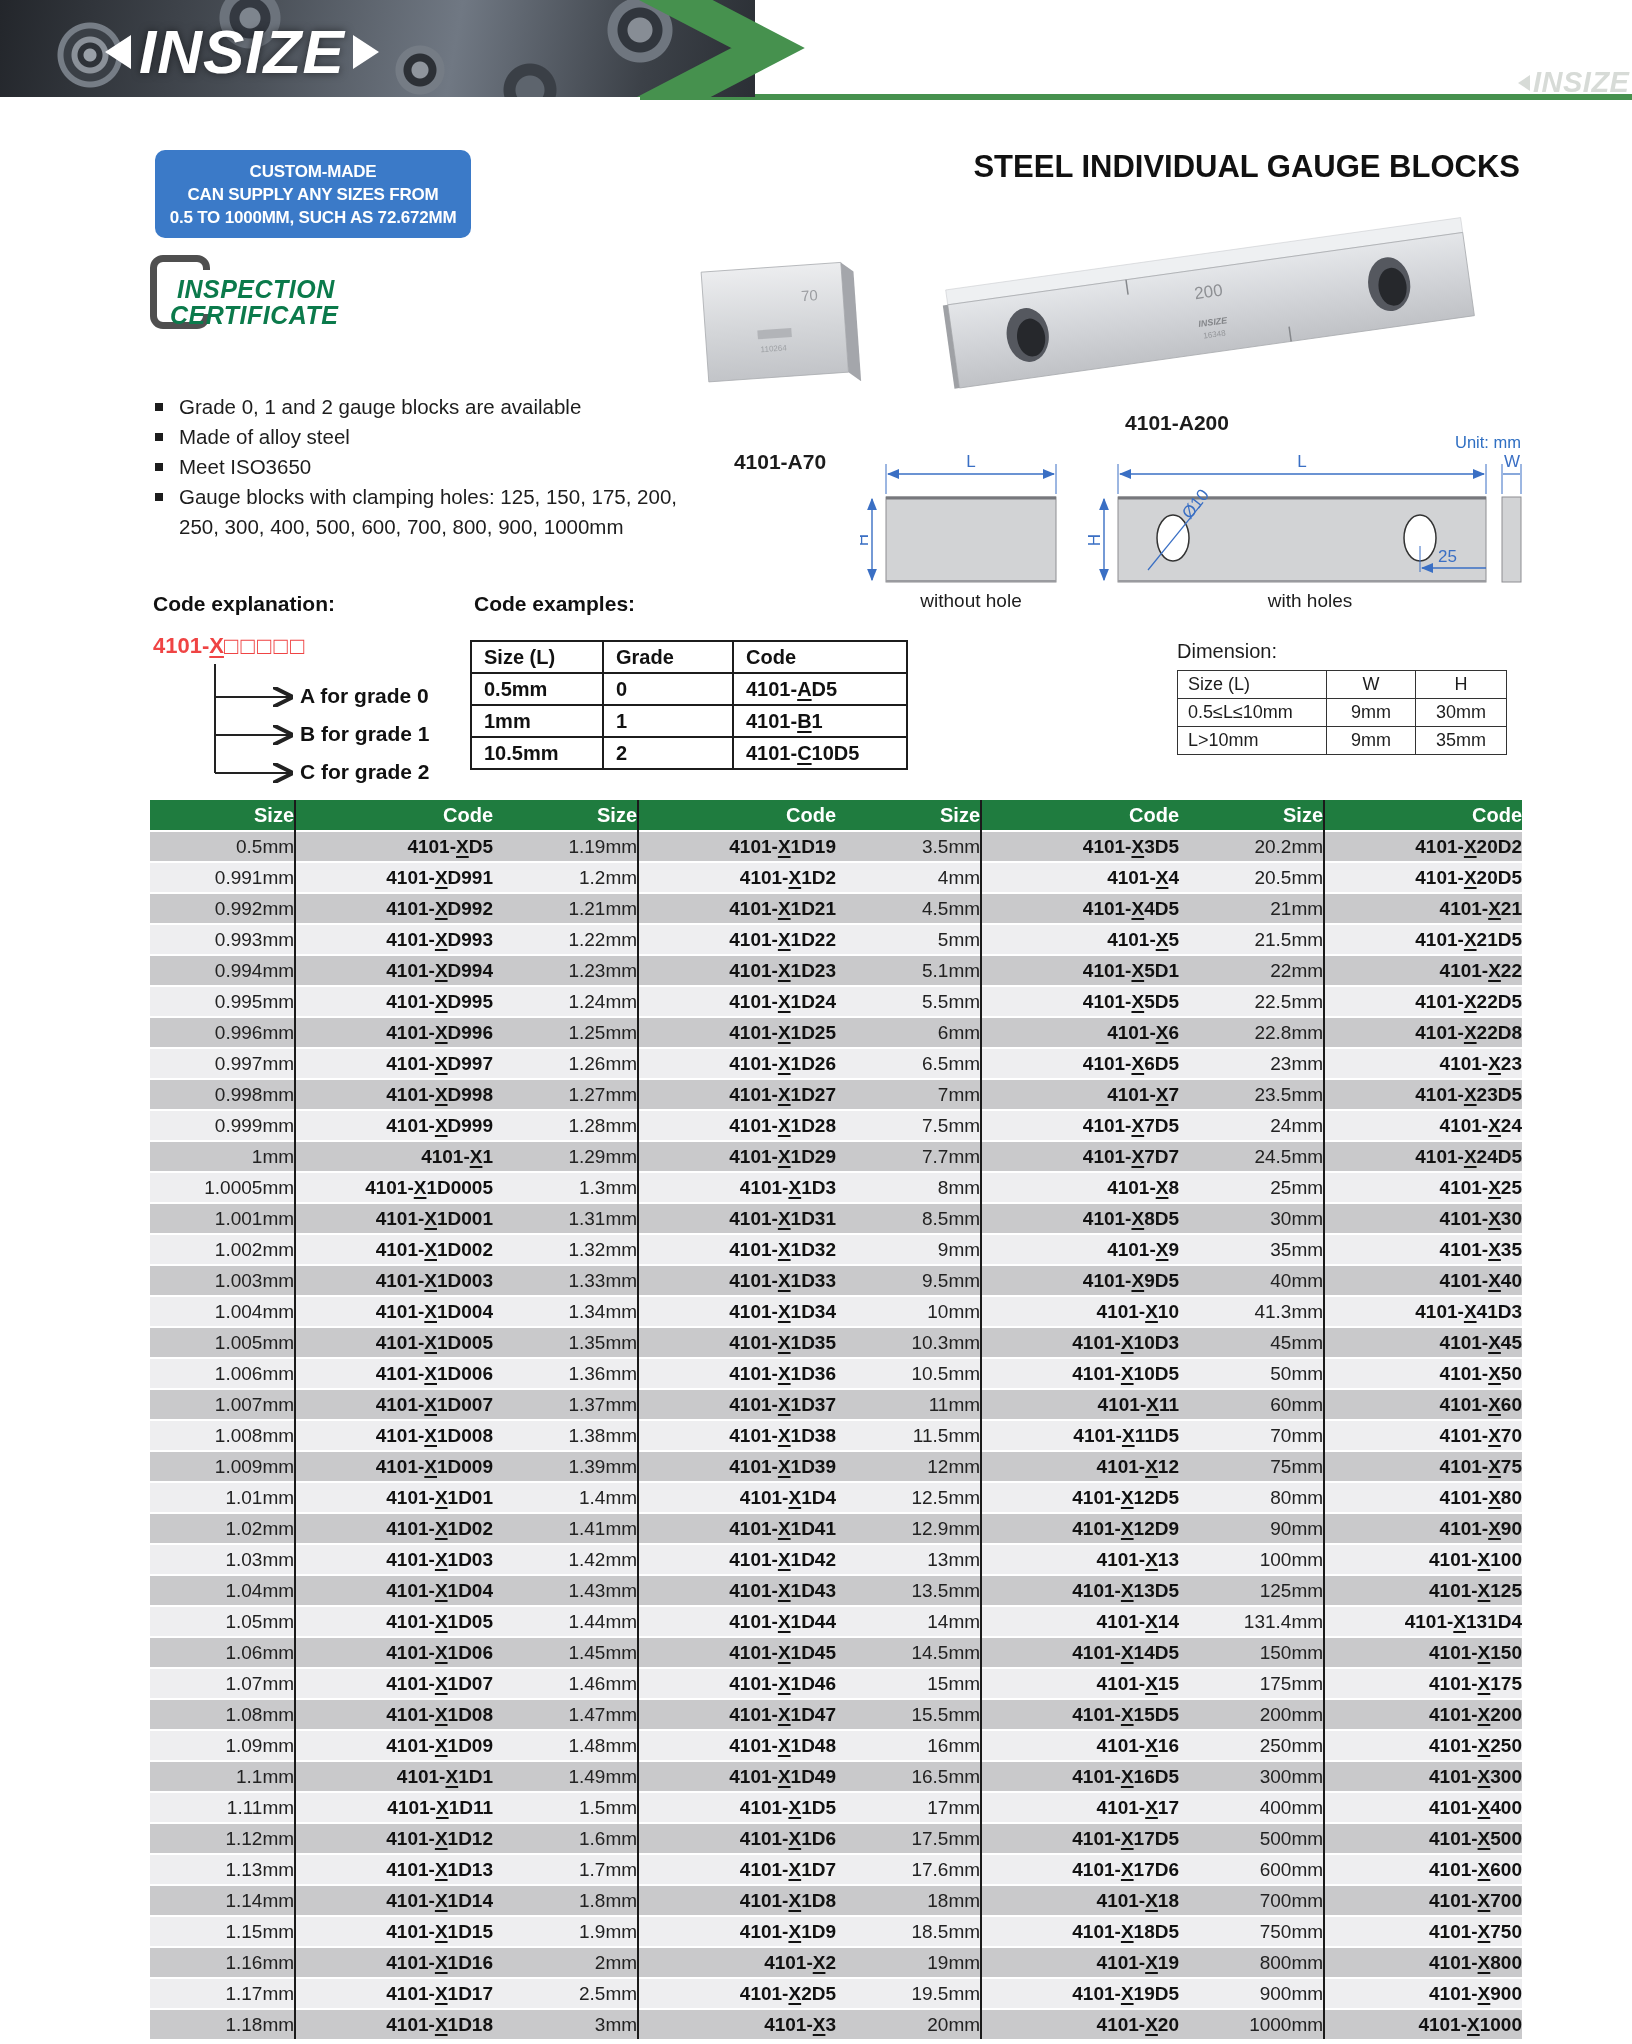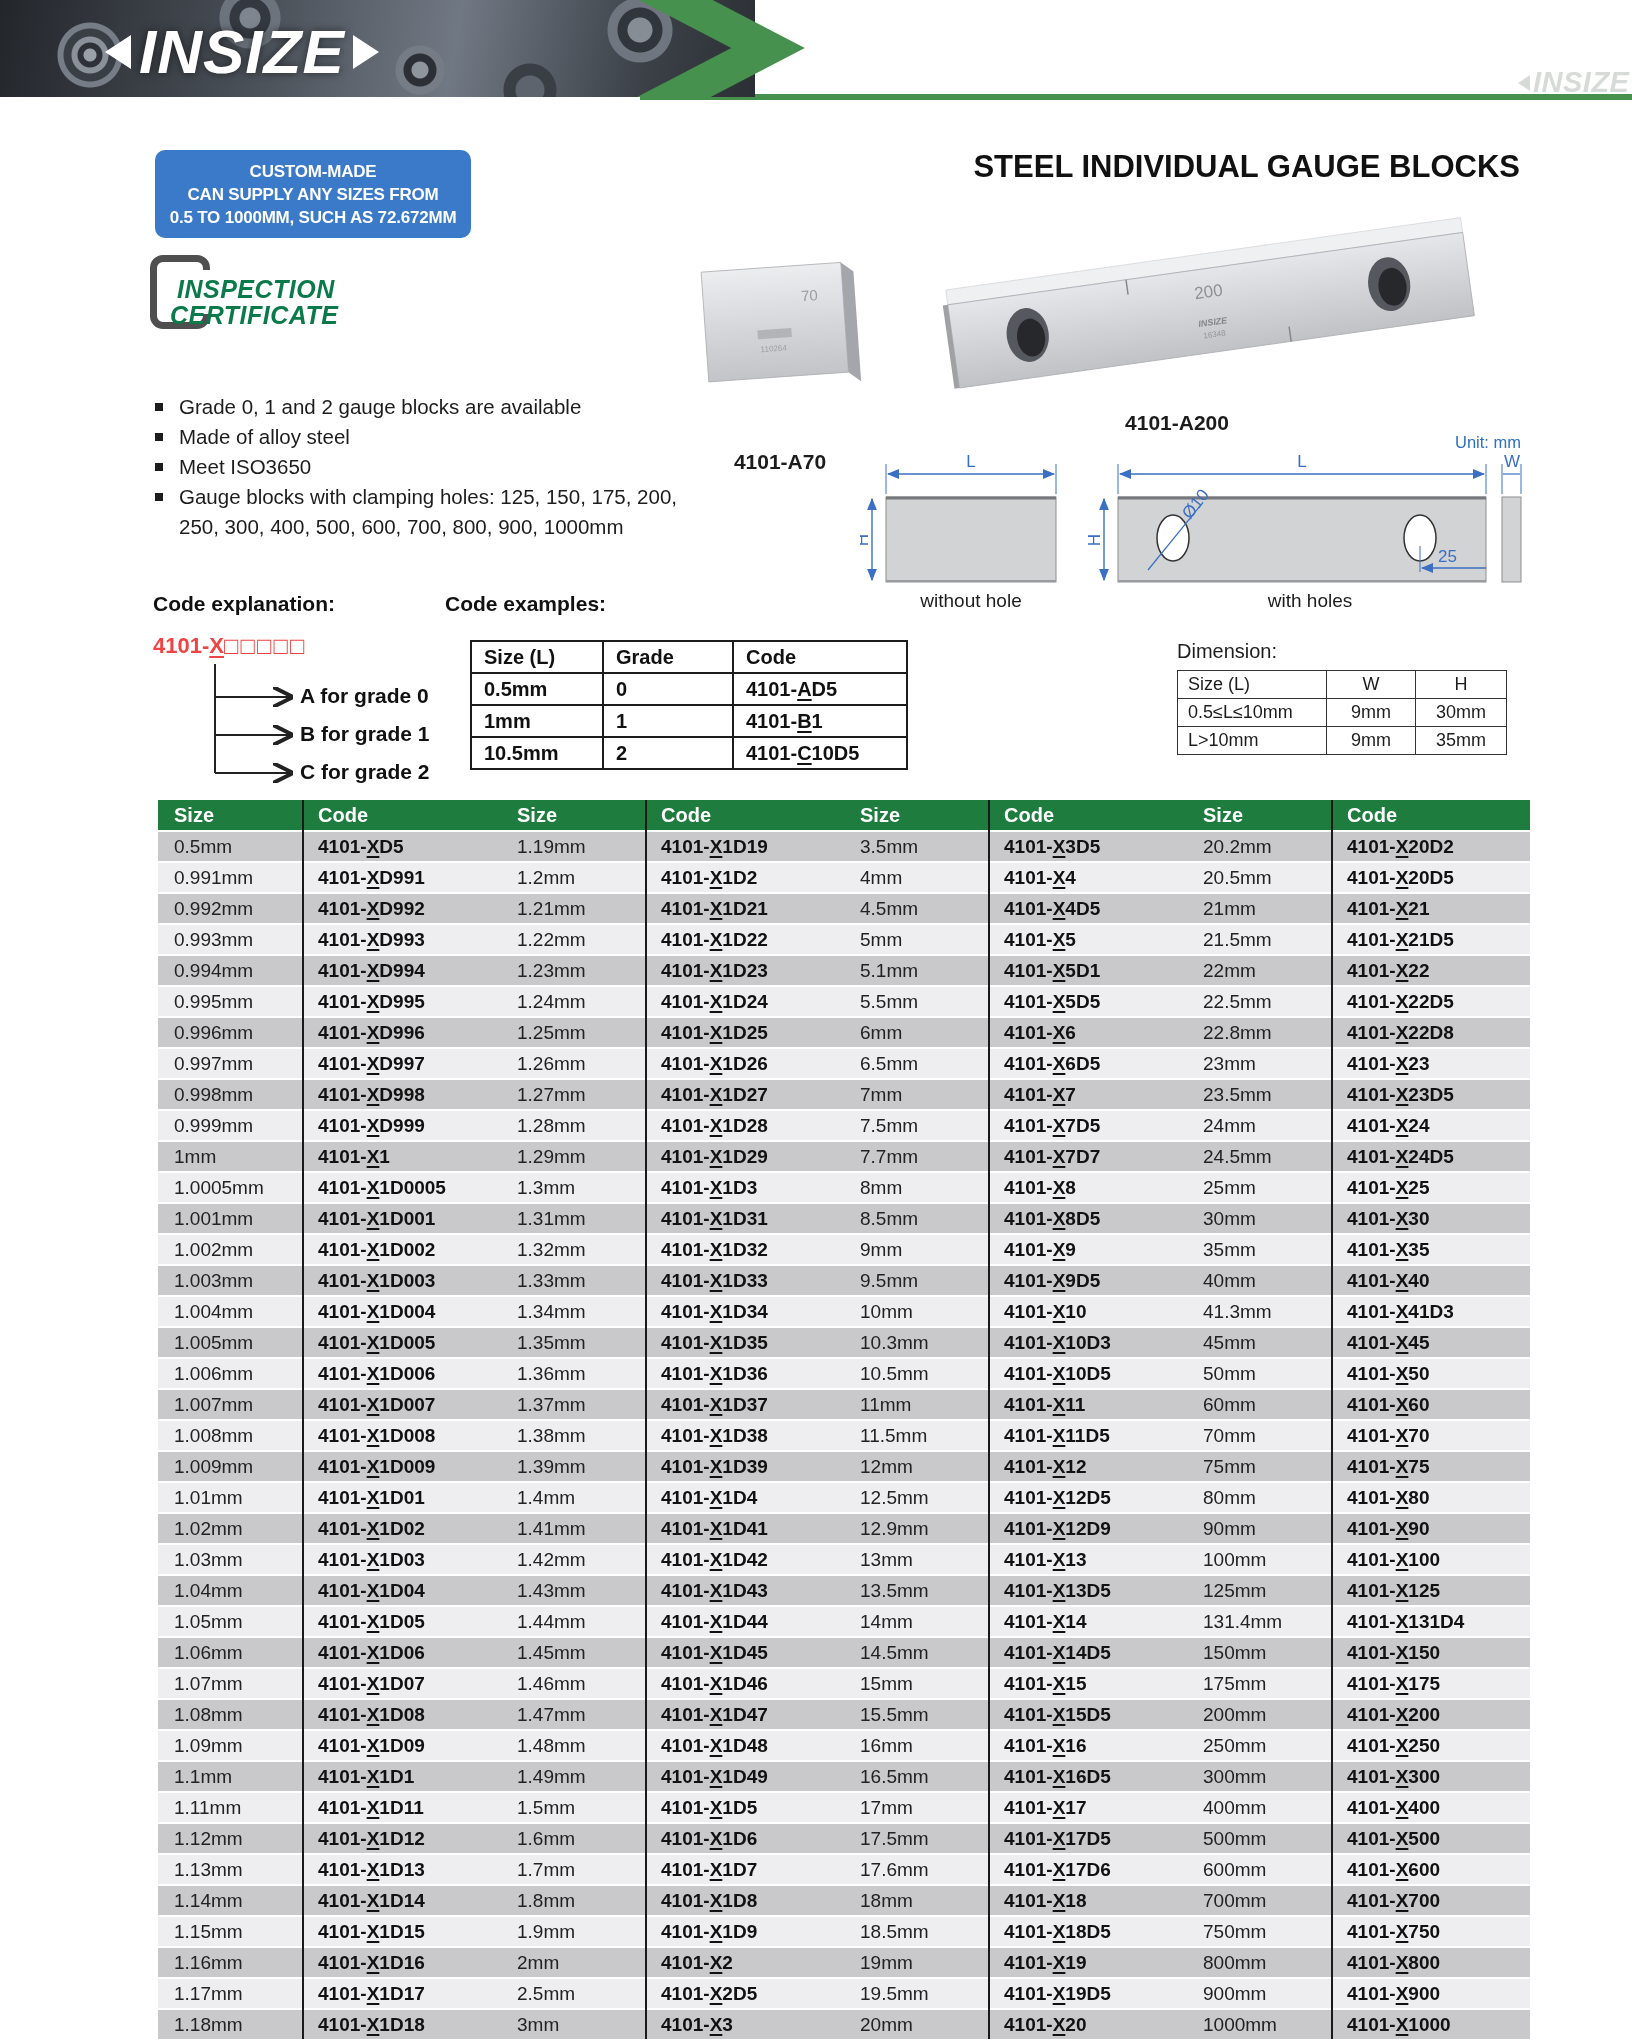--- a/index.html
+++ b/index.html
@@ -64,22 +64,22 @@
     text-align:left;padding:1px 12px;height:28px;color:#111;}
   .ce-table .c1{width:106px;} .ce-table .c2{width:104px;border-radius:16px;} .ce-table .c3{width:148px;}
   .dim-head{position:absolute;left:1177px;top:640px;font-size:20px;color:#1d1d1d;}
   .dim-table{position:absolute;left:1177px;top:670px;border-collapse:collapse;}
   .dim-table th,.dim-table td{border:1.5px solid #333;font-size:18px;font-weight:normal;
     padding:1px 10px;height:25px;color:#1d1d1d;}
   .dim-table .c1{width:128px;text-align:left;}
   .dim-table .c2{width:68px;text-align:center;}
   .dim-table .c3{width:70px;text-align:center;}
   
-  .size-tables{position:absolute;left:158px;top:800px;width:1372px;display:grid;
-    grid-template-columns:repeat(4,1fr);}
+  .size-tables{position:absolute;left:150px;top:800px;width:1372px;display:grid;
+    grid-template-columns:repeat(4,1fr);text-align:right;}
   .sct{position:relative;}
   .sct::after{content:'';position:absolute;top:0;bottom:2px;left:42%;width:2px;background:#1a1a1a;}
   .sct-head{display:flex;height:30px;border-bottom:2px solid #fff;background:#1f7c3f;
     color:#fff;font-weight:bold;font-size:20px;align-items:center;}
   .sct-head .size{flex:0 0 42%;padding-left:16px;box-sizing:border-box;}
   .sct-head .code{flex:1;padding-left:16px;}
   .sct-row{display:flex;height:29px;border-bottom:2px solid #fff;align-items:center;font-size:19px;}
   .sct-row.odd{background:#c9c9cb;}
   .sct-row.even{background:#eeeef0;}
   .sct-row .size{flex:0 0 42%;padding-left:16px;box-sizing:border-box;color:#222;}
@@ -234,21 +234,21 @@
     <line x1="62" y1="35" x2="136" y2="35" stroke="#222" stroke-width="2" marker-end="url(#ak)"></line>
     <line x1="62" y1="73" x2="136" y2="73" stroke="#222" stroke-width="2" marker-end="url(#ak)"></line>
     <line x1="62" y1="111" x2="136" y2="111" stroke="#222" stroke-width="2" marker-end="url(#ak)"></line>
   </svg>
   <div id="grade-labels">
       <div class="grade-label">A for grade 0</div>
       <div class="grade-label">B for grade 1</div>
       <div class="grade-label">C for grade 2</div>
     </div>
 
-  <div class="sec-head" style="left:445px;top:592px;">Code examples:</div>
+  <div class="sec-head" style="left:474px;top:592px;">Code examples:</div>
   <table class="ce-table">
     <thead>
       <tr>
         <th class="c1">Size (L)</th>
         <th class="c2">Grade</th>
         <th class="c3">Code</th>
       </tr>
     </thead>
     <tbody id="ce-body">
         <tr>

